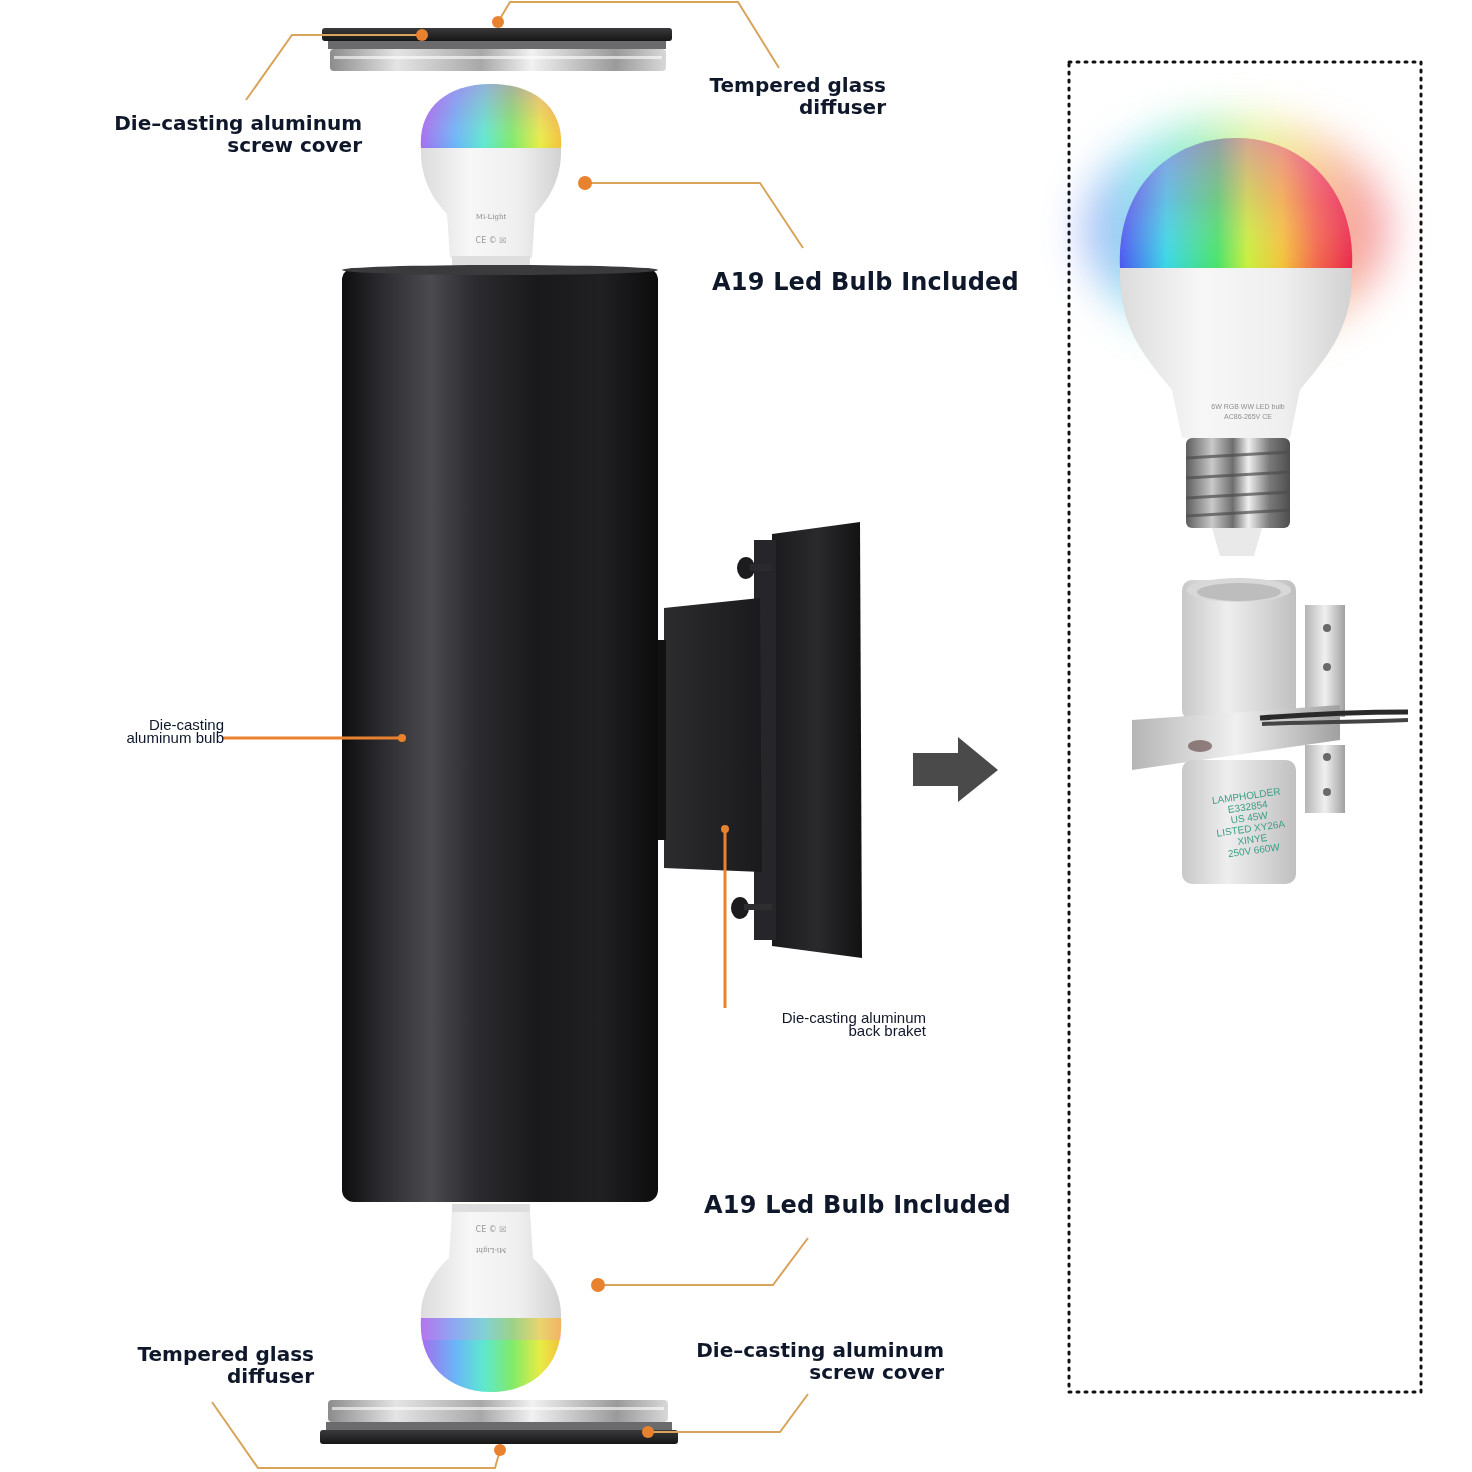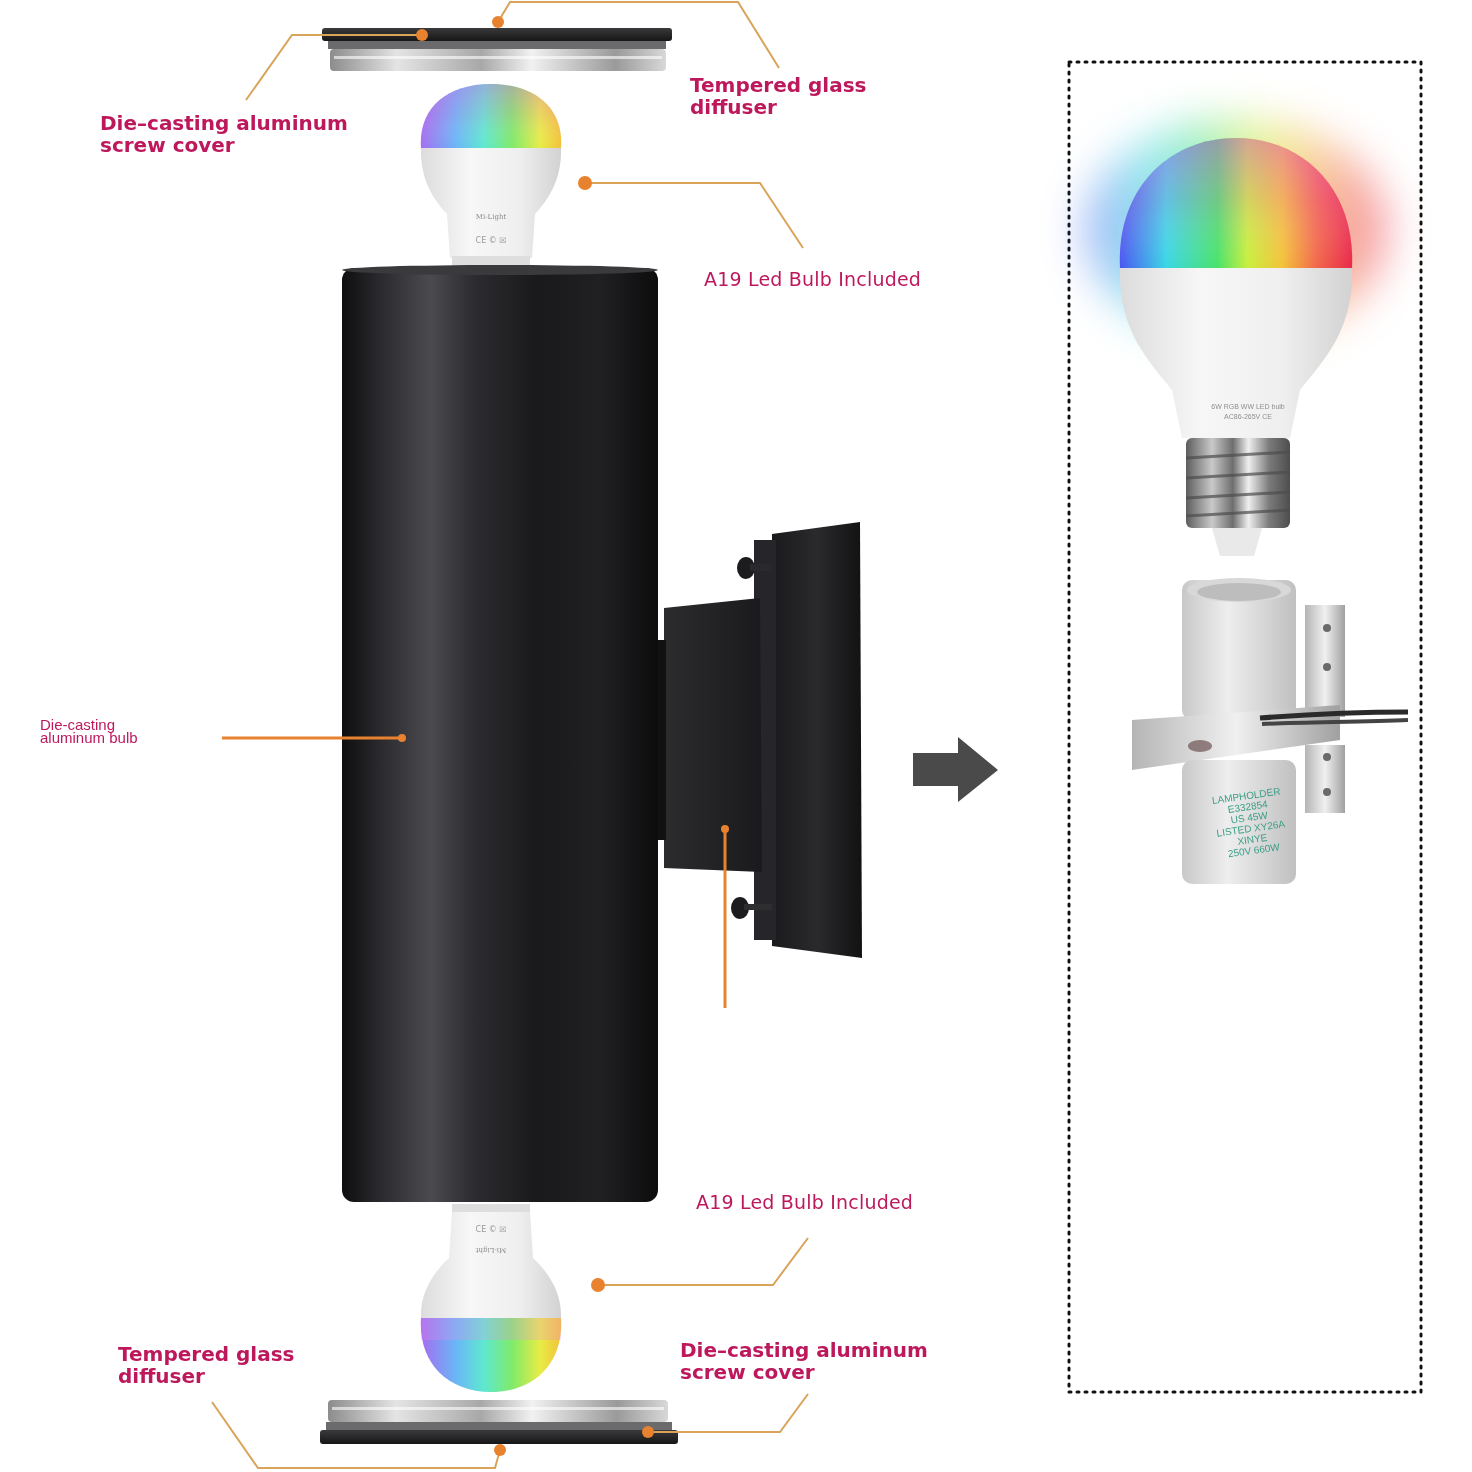--- a/index.html
+++ b/index.html
@@ -1,21 +1,21 @@
 <!DOCTYPE html>
 <html><head>
 <meta charset="utf-8">
 <style>
   html, body { margin: 0; padding: 0; background: #ffffff; }
   body { width: 1472px; height: 1472px; position: relative; overflow: hidden; font-family: "DejaVu Sans", sans-serif; }
   .stage { position: absolute; left: 0; top: 0; width: 1472px; height: 1472px; }
-  .label { position: absolute; color: #be185d; text-align: left; line-height: 1.12; white-space: nowrap; }
+  .label { position: absolute; color: #0f172a; text-align: right; line-height: 1.12; white-space: nowrap; }
   .label.bold { font-family: "DejaVu Sans", sans-serif; font-weight: bold; font-size: 20px; }
   .label.plain { font-family: "Liberation Sans", sans-serif; font-size: 15px; line-height: 0.85; }
-  .label.a19 { font-family: "DejaVu Sans", sans-serif; font-weight: normal; font-size: 19px; letter-spacing: 0.2px; }
+  .label.a19 { font-family: "DejaVu Sans", sans-serif; font-weight: bold; font-size: 24px; letter-spacing: 0.2px; margin-left: 8px; }
   .label span { display: block; }
   .lamp-text { position: absolute; font-family: "Liberation Sans", sans-serif; font-size: 10px; color: #3a9e86; text-align: center; line-height: 1.1; transform: rotate(-8deg); white-space: nowrap; }
 </style>
 </head>
 <body>
 
 <div class="stage">
 <svg width="1472" height="1472" viewBox="0 0 1472 1472" xmlns="http://www.w3.org/2000/svg">
   <defs>
     <linearGradient id="cylGrad" x1="0" x2="1" y1="0" y2="0">
@@ -271,20 +271,24 @@
 
 <div class="label a19" style="left:704px; top:269px; width:240px;">
   <span>A19 Led Bulb Included</span>
 </div>
 
 <div class="label plain" style="left:40px; top:719px; width:184px;">
   <span>Die-casting</span>
   <span>aluminum bulb</span>
 </div>
 
+<div class="label plain" style="left:680px; top:1012px; width:246px;">
+  <span>Die-casting aluminum</span>
+  <span>back braket</span>
+</div>
 
 <div class="label a19" style="left:696px; top:1192px; width:244px;">
   <span>A19 Led Bulb Included</span>
 </div>
 
 <div class="label bold" style="left:118px; top:1343px; width:196px;">
   <span>Tempered glass</span>
   <span>diffuser</span>
 </div>
 

